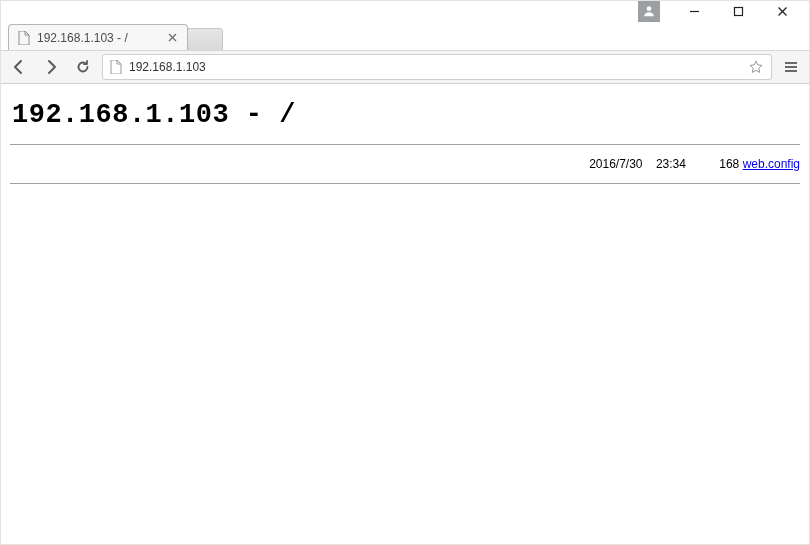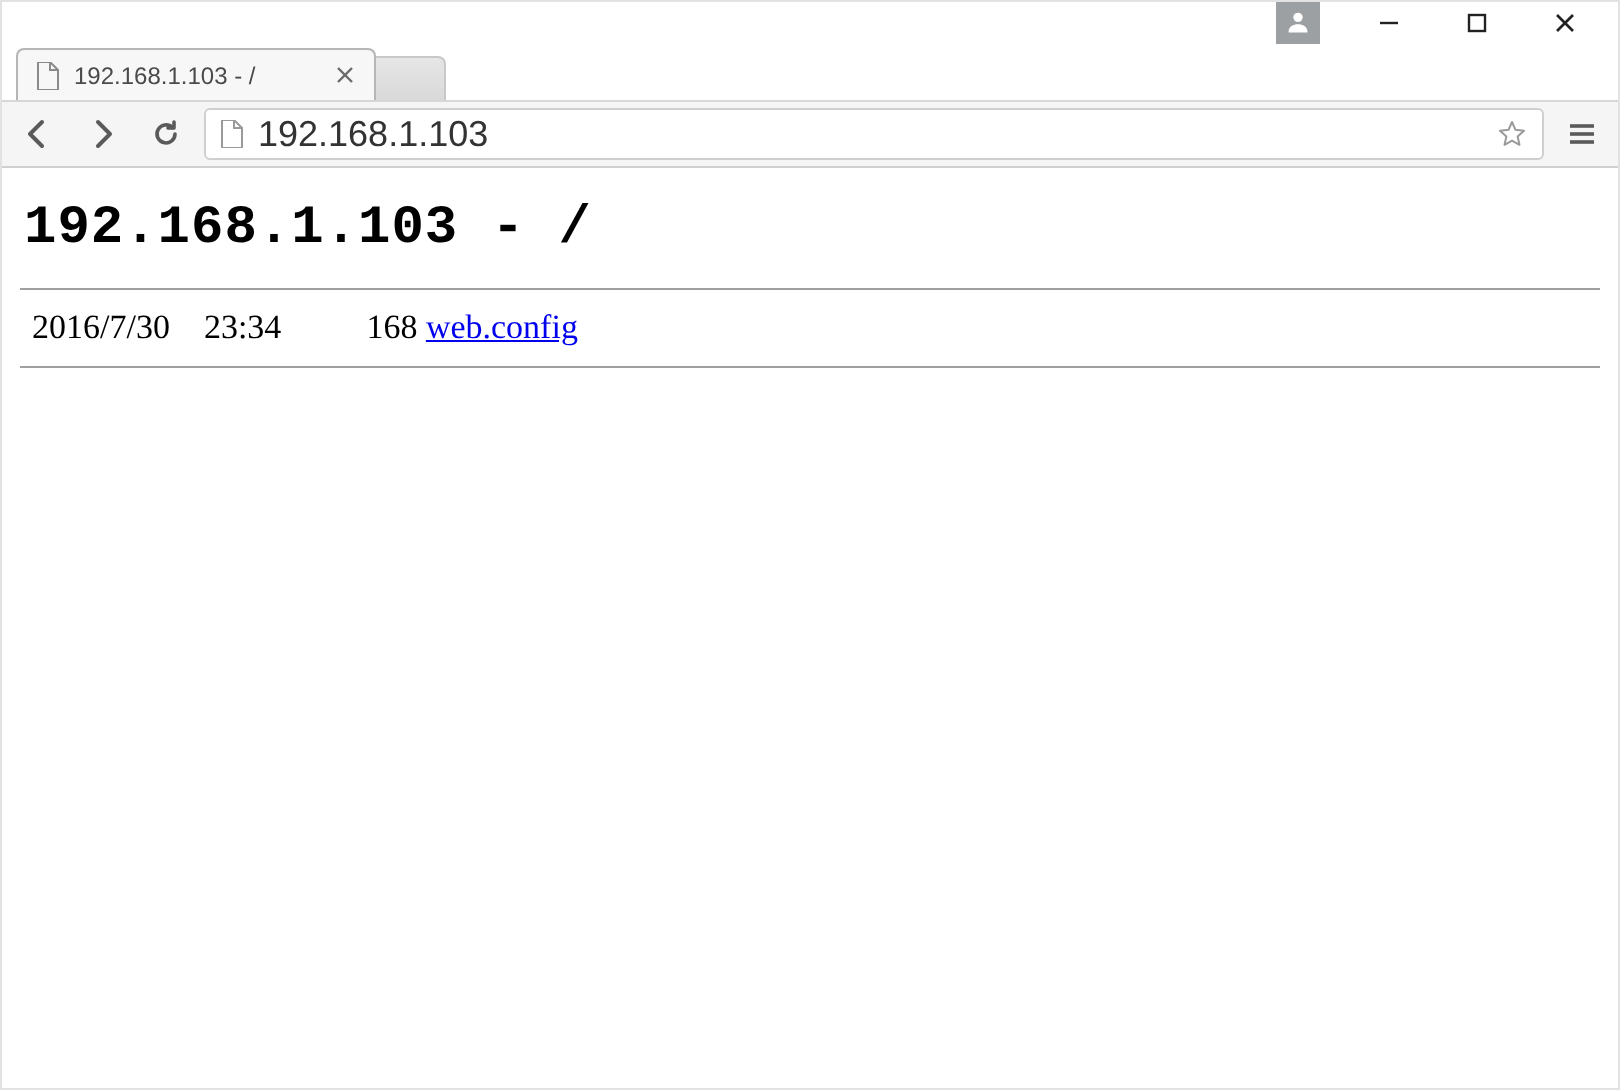--- a/index.html
+++ b/index.html
@@ -119,21 +119,21 @@
     padding: 0 6px;
     gap: 6px;
   }
   .omnibox .page-icon {
     width: 14px; height: 14px;
     display:flex;align-items:center;justify-content:center;
     color:#8b8b8b;
   }
   .omnibox .url {
     flex: 1;
-    font-size: 18px;
+    font-size: 12px;
     color: #333;
     font-family: Arial, sans-serif;
     line-height: 24px;
   }
   .omnibox .star {
     width: 18px; height: 18px;
     display:flex;align-items:center;justify-content:center;
     color:#9a9a9a;
   }
   .menu-btn {
@@ -153,26 +153,27 @@
     color: #000;
     margin: 6px 0 14px 2px;
     letter-spacing: 0.5px;
   }
   hr.rule {
     border: none;
     border-top: 1px solid #a0a0a0;
     margin: 0;
   }
   .listing {
-    font-family: Liberation Serif, serif;
-    font-size: 17px;
+    font-family: Liberation Sans, sans-serif;
+    font-size: 12px;
     color: #000;
     white-space: pre;
     padding: 10px 0 10px 6px;
     line-height: 18px;
+    text-align: right;
   }
   .listing a {
     color: #0000ee;
     text-decoration: underline;
   }
 
   .outer-border { box-shadow: inset 0 0 0 1px #e2e2e2; width:810px; height:545px; position:absolute; top:0; left:0; pointer-events:none; }
 </style>
 </head>
 <body>

